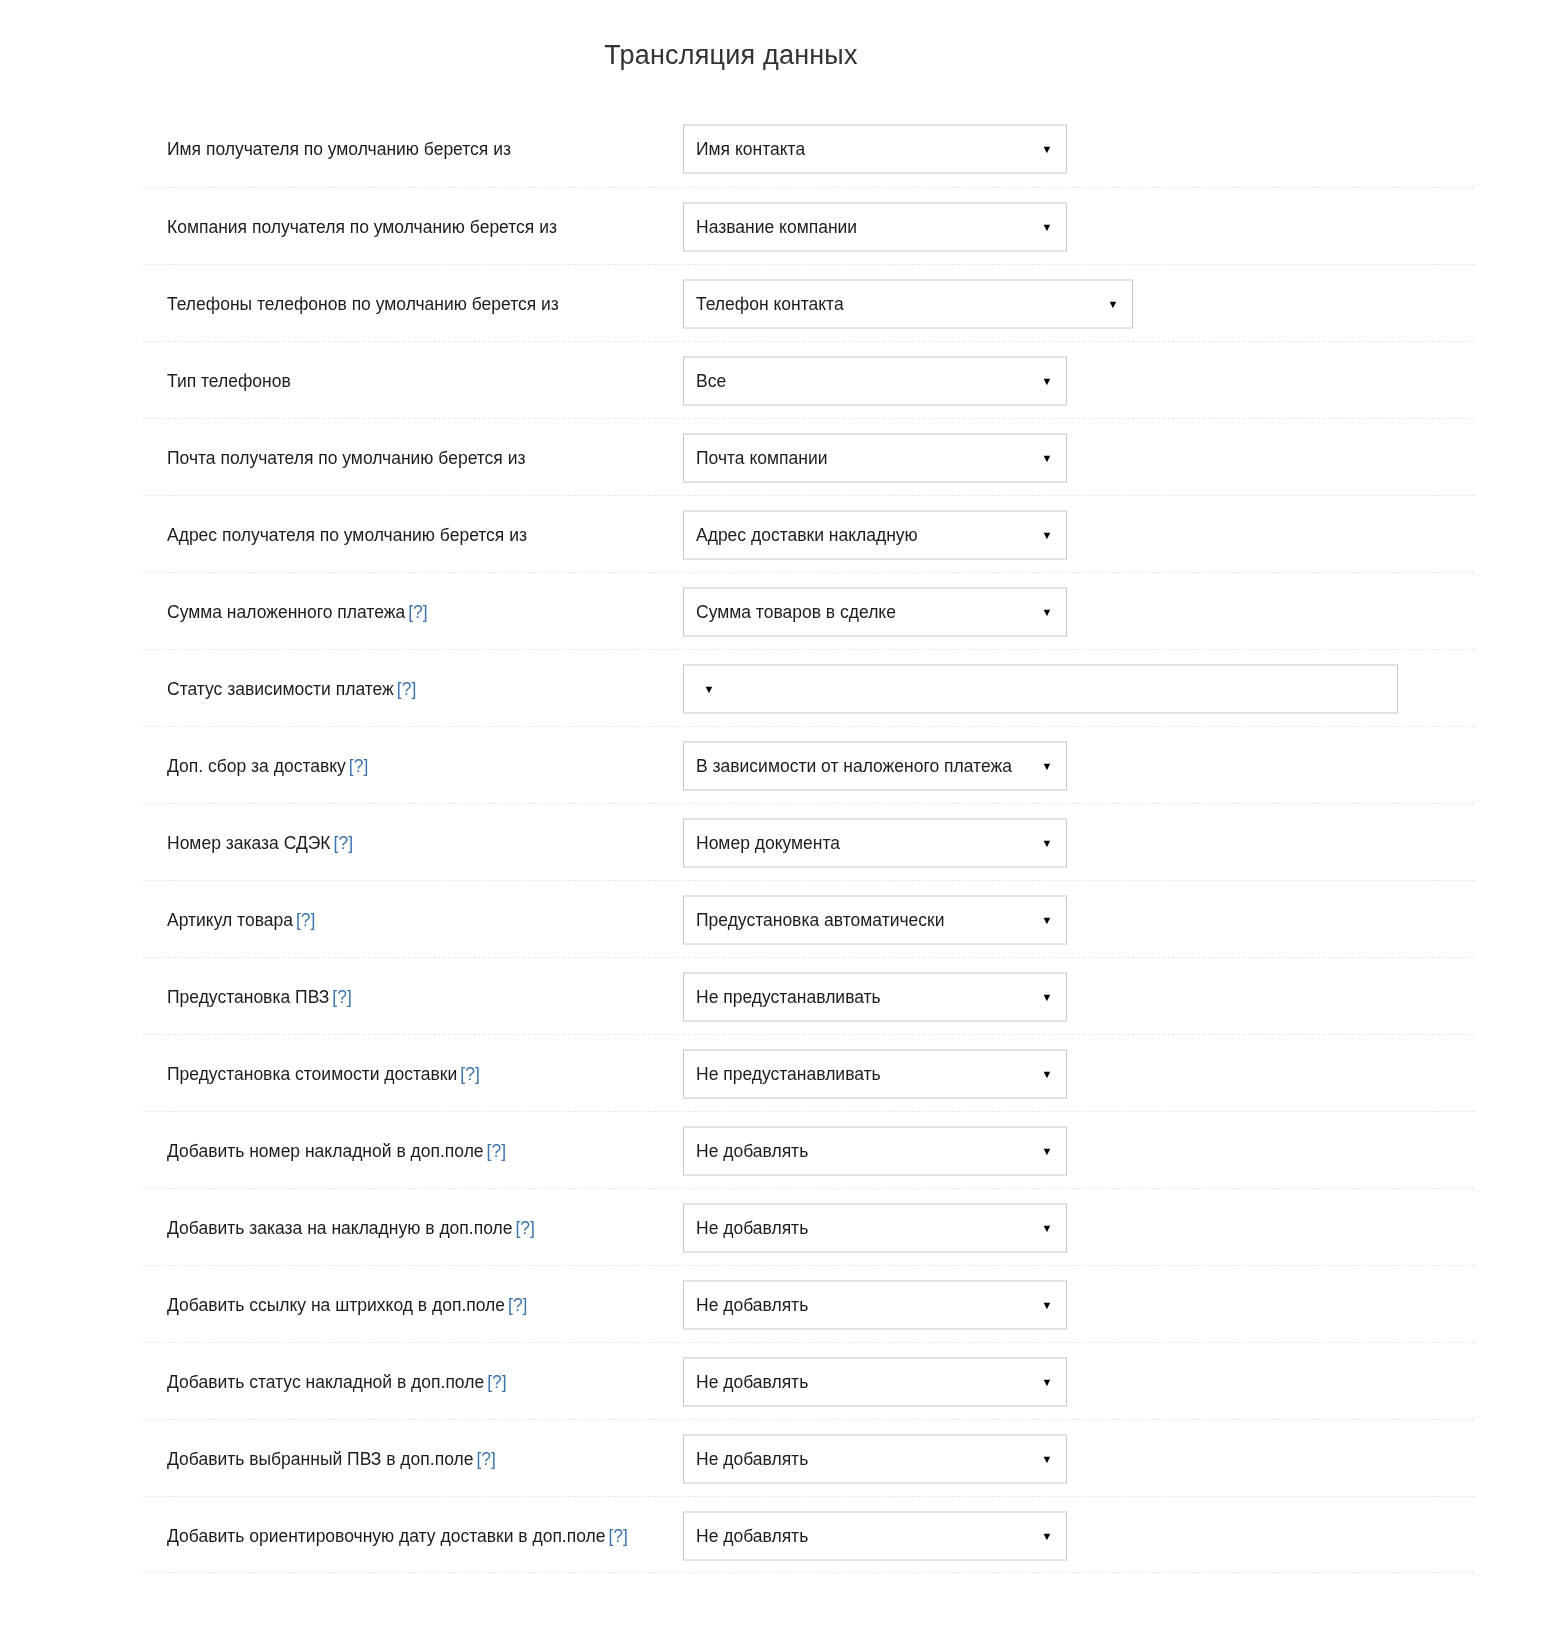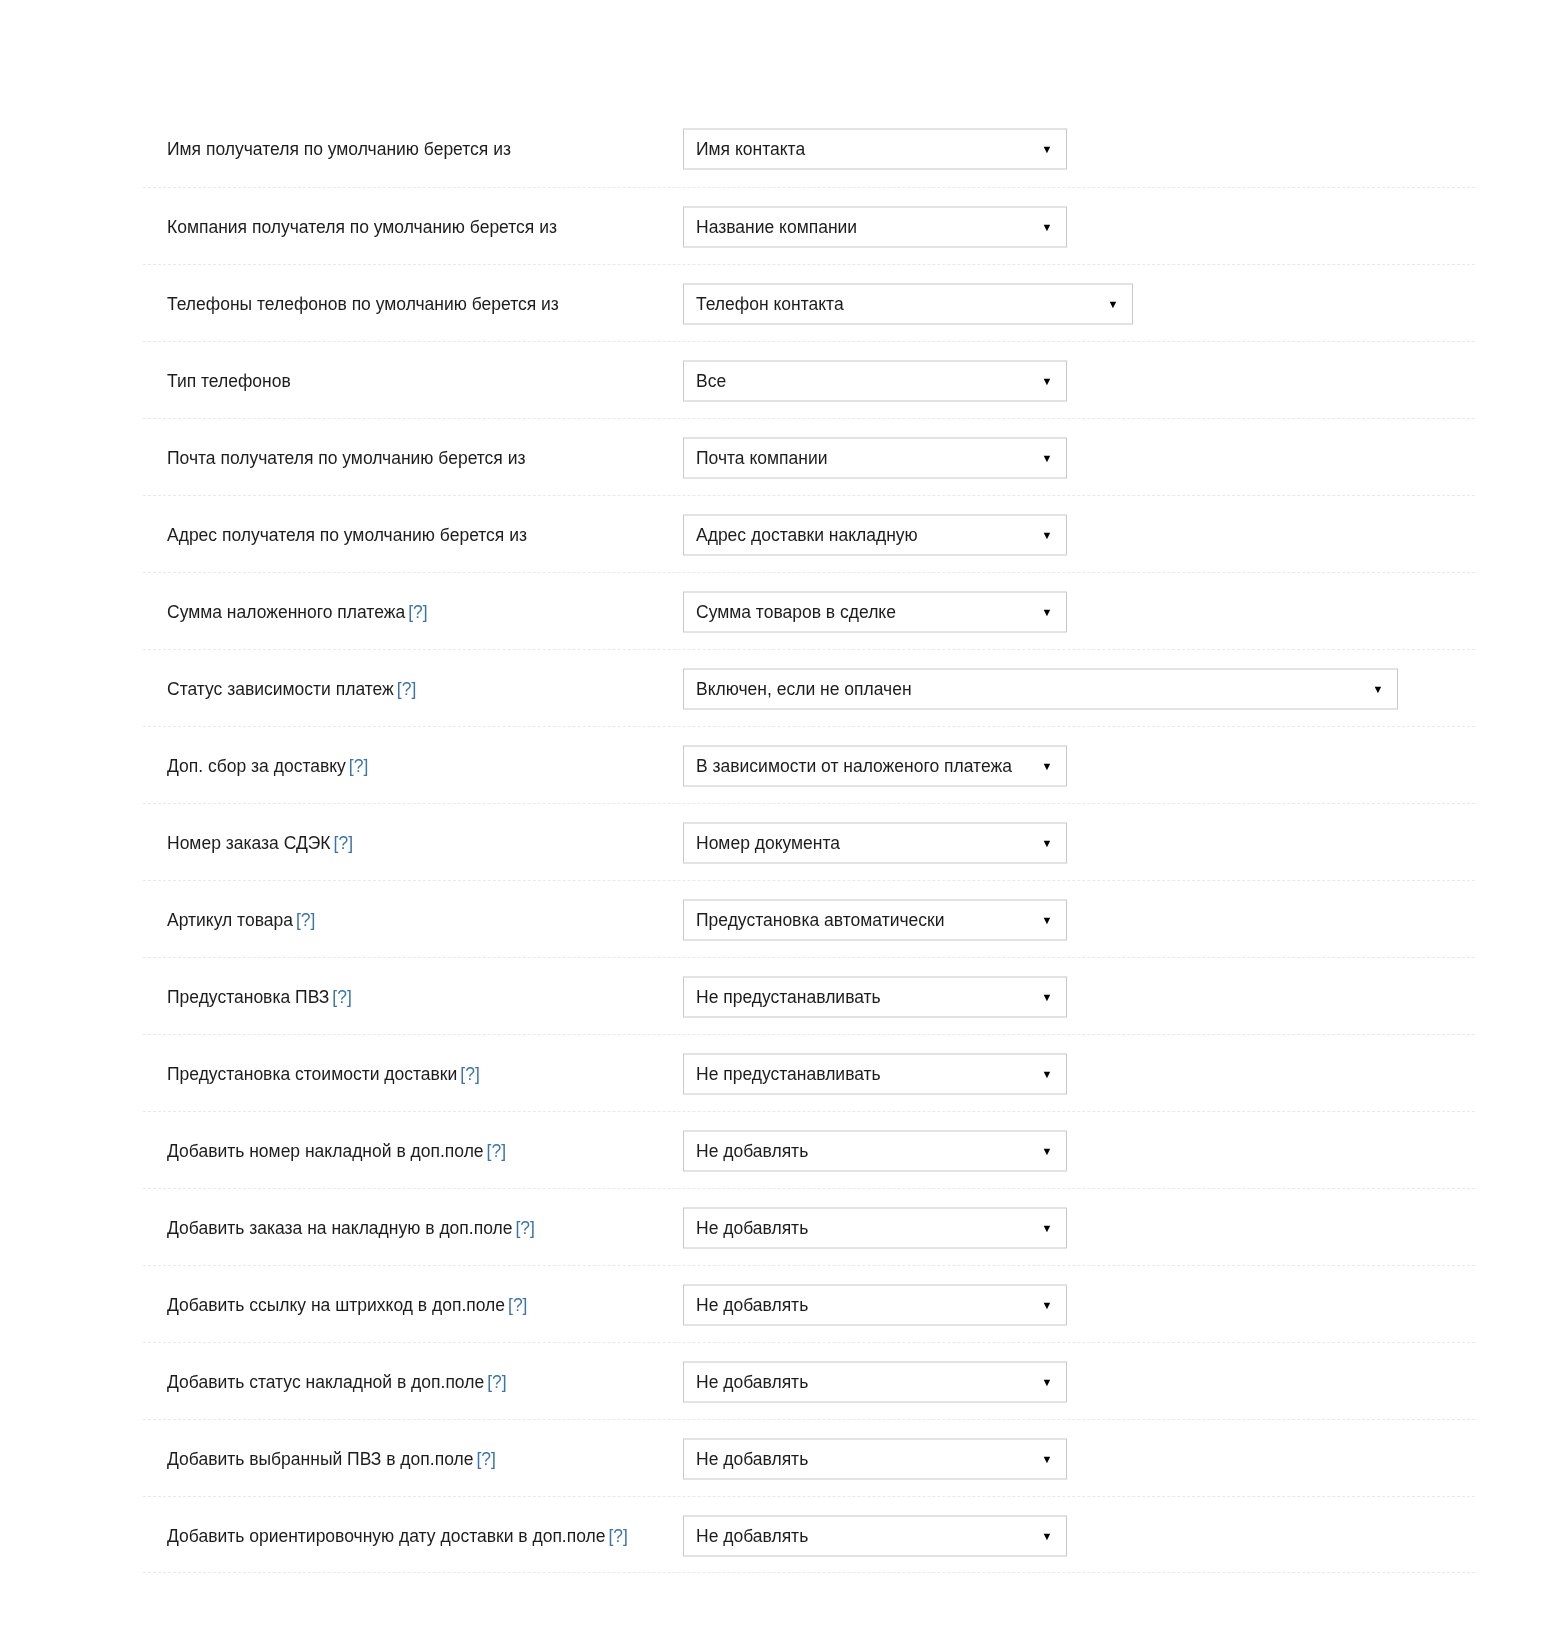--- a/index.html
+++ b/index.html
@@ -73,21 +73,21 @@
     font-size: 17.5px;
     margin-left: 3px;
     cursor: pointer;
   }
 
   .select {
     position: absolute;
     left: 540px;
     top: 50%;
     transform: translateY(-50%);
-    height: 41px;
+    height: 49px;
     box-sizing: border-box;
     border: 1px solid #c8c8c8;
     background: #ffffff;
     display: flex;
     align-items: center;
     padding: 0 0 0 12px;
     cursor: pointer;
     user-select: none;
   }
   .select .sel-text {
@@ -108,20 +108,21 @@
   }
   .w-std  { width: 384px; }
   .w-mid  { width: 450px; }
   .w-wide { width: 715px; }
 </style>
 </head>
 <body>
 
 <div class="page">
 
+  <div class="page-title">Трансляция данных</div>
 
   <div class="form" id="form-rows">
       <div class="row">
         <div class="row-inner">
           <div class="label"><span>Имя получателя по умолчанию берется из</span></div>
           <div class="select w-std">
             <span class="sel-text">Имя контакта</span>
             <span class="caret">▼</span>
           </div>
         </div>
@@ -177,21 +178,20 @@
           <div class="select w-std">
             <span class="sel-text">Сумма товаров в сделке</span>
             <span class="caret">▼</span>
           </div>
         </div>
       </div>
       <div class="row">
         <div class="row-inner">
           <div class="label"><span>Статус зависимости платеж</span><a class="help">[?]</a></div>
           <div class="select w-wide">
-            <span class="sel-text">Включен, если не оплачен</span>
             <span class="caret">▼</span>
           </div>
         </div>
       </div>
       <div class="row">
         <div class="row-inner">
           <div class="label"><span>Доп. сбор за доставку</span><a class="help">[?]</a></div>
           <div class="select w-std">
             <span class="sel-text">В зависимости от наложеного платежа</span>
             <span class="caret">▼</span>

